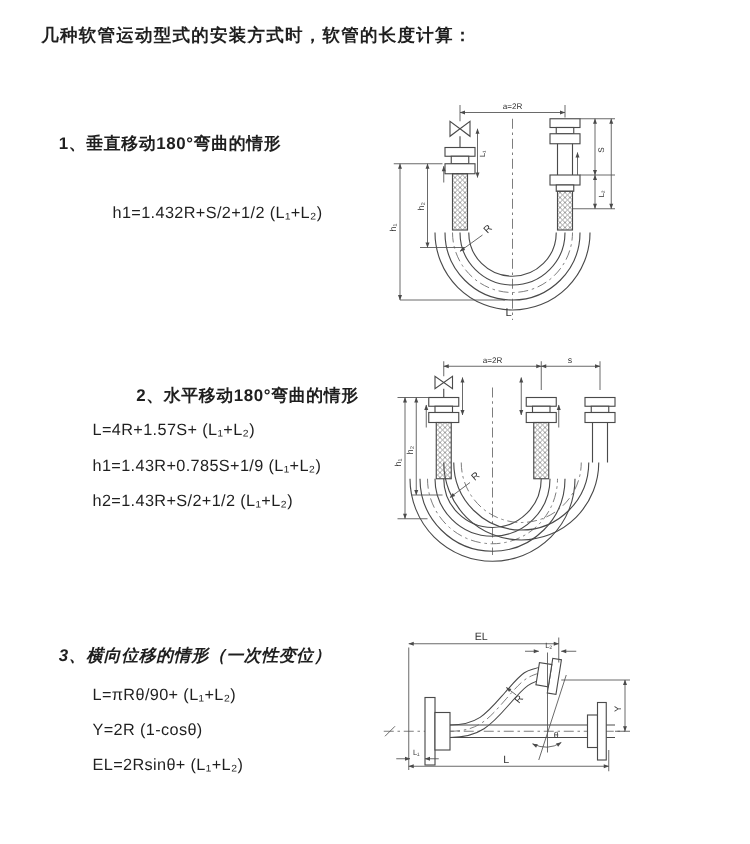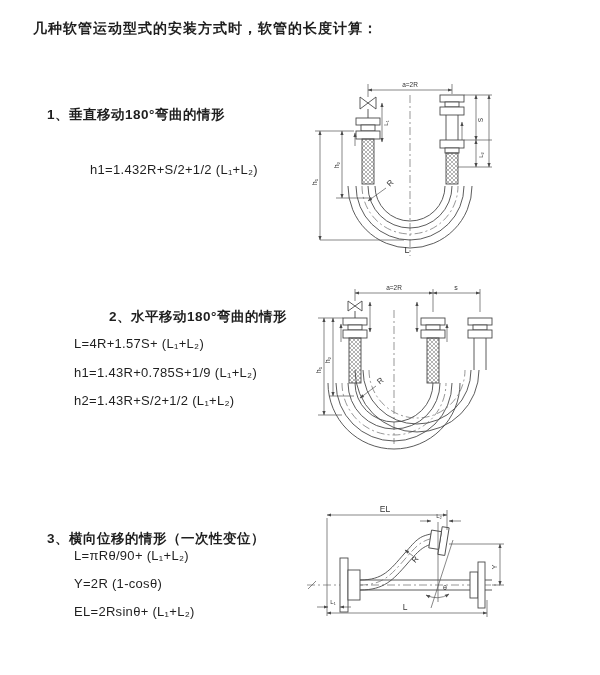--- a/index.html
+++ b/index.html
@@ -7,21 +7,21 @@
     position:relative;width:537px;height:675px;background:#ffffff;
     font-family:"Liberation Sans","DejaVu Sans",sans-serif;color:#1f1f1f;overflow:hidden;
   }
   .doc-title{
     position:absolute;left:33px;top:20px;font-size:14px;font-weight:bold;letter-spacing:1px;
   }
   .sec-heading{position:absolute;font-size:13.5px;font-weight:bold;letter-spacing:0.5px;}
   .formula{position:absolute;font-size:13px;letter-spacing:0.3px;white-space:pre;}
   #h1-1{left:47px;top:106px;} #f1-1{left:74px;top:134px;} #f1-2{left:74px;top:162px;margin-left:16px;} #f1-3{left:74px;top:190px;}
   #h2-1{left:61px;top:308px;margin-left:48px;} #f2-1{left:74px;top:336px;} #f2-2{left:74px;top:365px;} #f2-3{left:74px;top:393px;}
-  #h3-1{left:47px;top:530px;} #f3-1{left:74px;top:548px;} #f3-2{left:74px;top:576px;} #f3-3{left:74px;top:604px;}
+  #h3-1{left:47px;top:516px;font-style:italic;} #f3-1{left:74px;top:548px;} #f3-2{left:74px;top:576px;} #f3-3{left:74px;top:604px;}
   .dsvg{position:absolute;}
   #svg1{left:300px;top:70px;}
   #svg2{left:300px;top:282px;}
   #svg3{left:295px;top:500px;}
   svg text{font-family:"Liberation Sans","DejaVu Sans",sans-serif;fill:#333;}
   svg .ln{stroke:#4a4a4a;fill:none;stroke-width:0.9;}
   svg .thin{stroke:#555;fill:none;stroke-width:0.7;}
   svg .cl{stroke:#6a6a6a;fill:none;stroke-width:0.7;stroke-dasharray:8 3 2 3;}
   svg .solid{fill:#ffffff;stroke:#4a4a4a;stroke-width:0.9;}
 </style>

